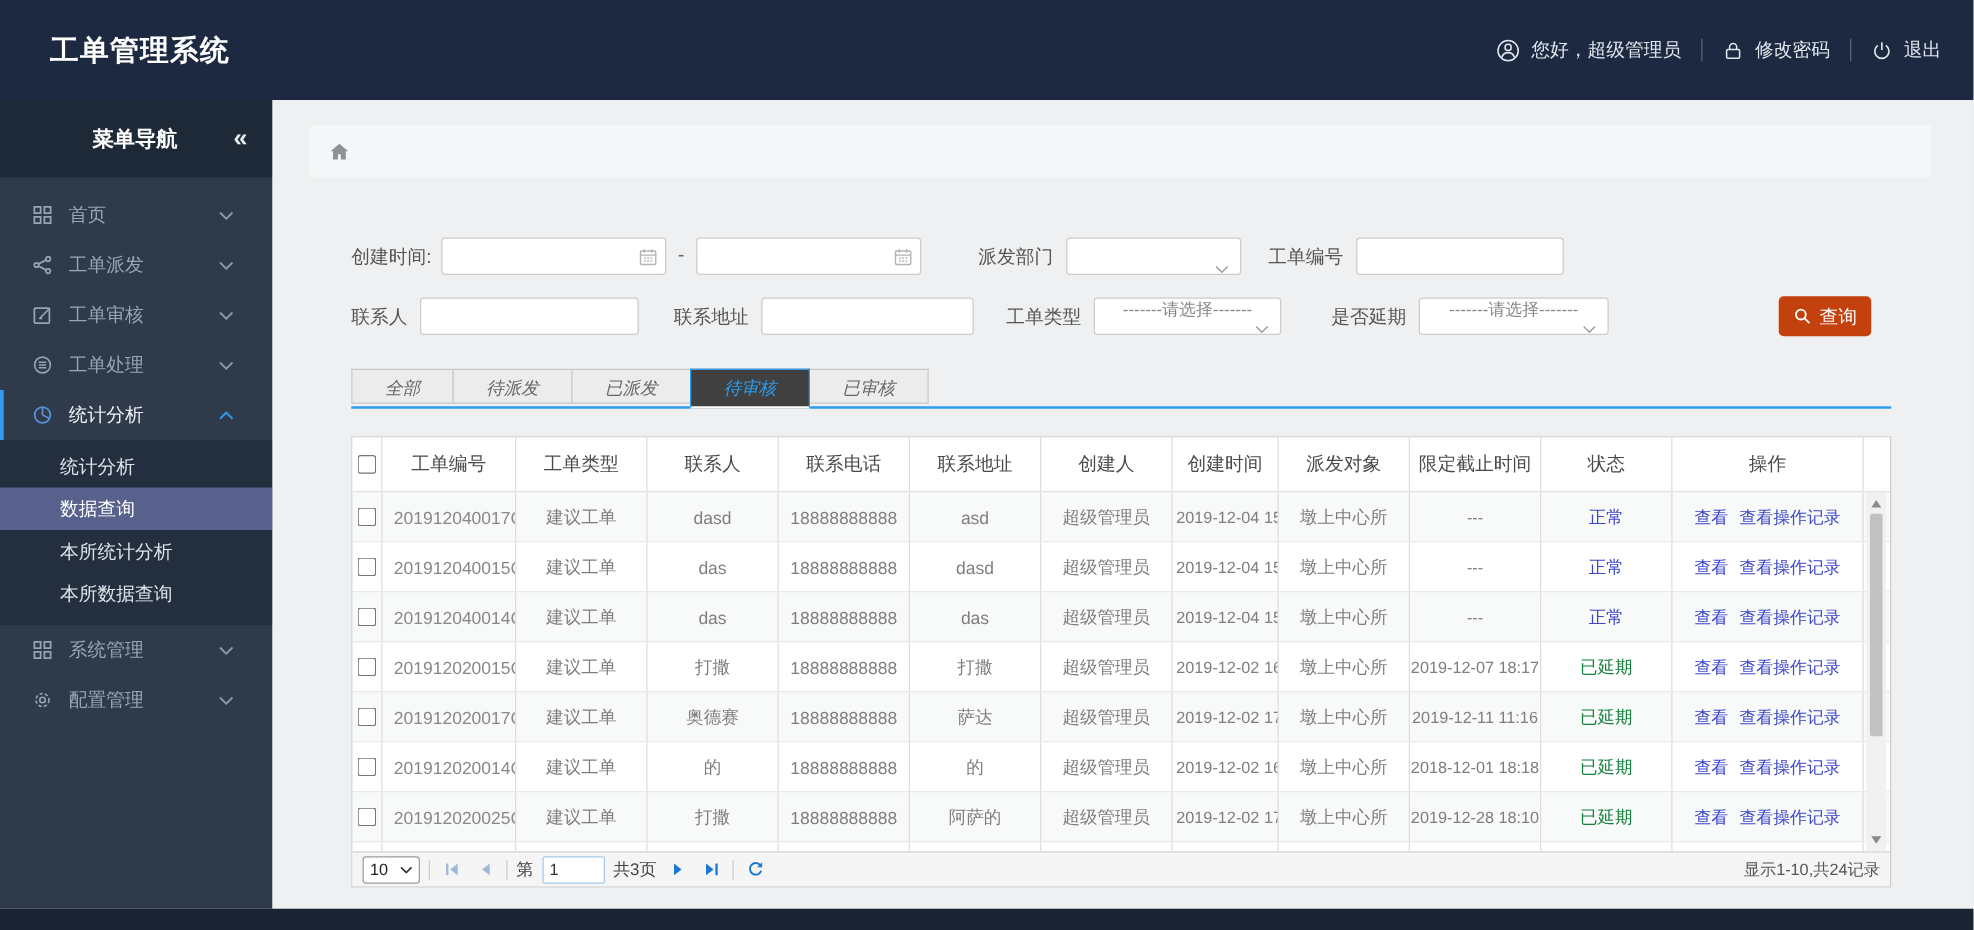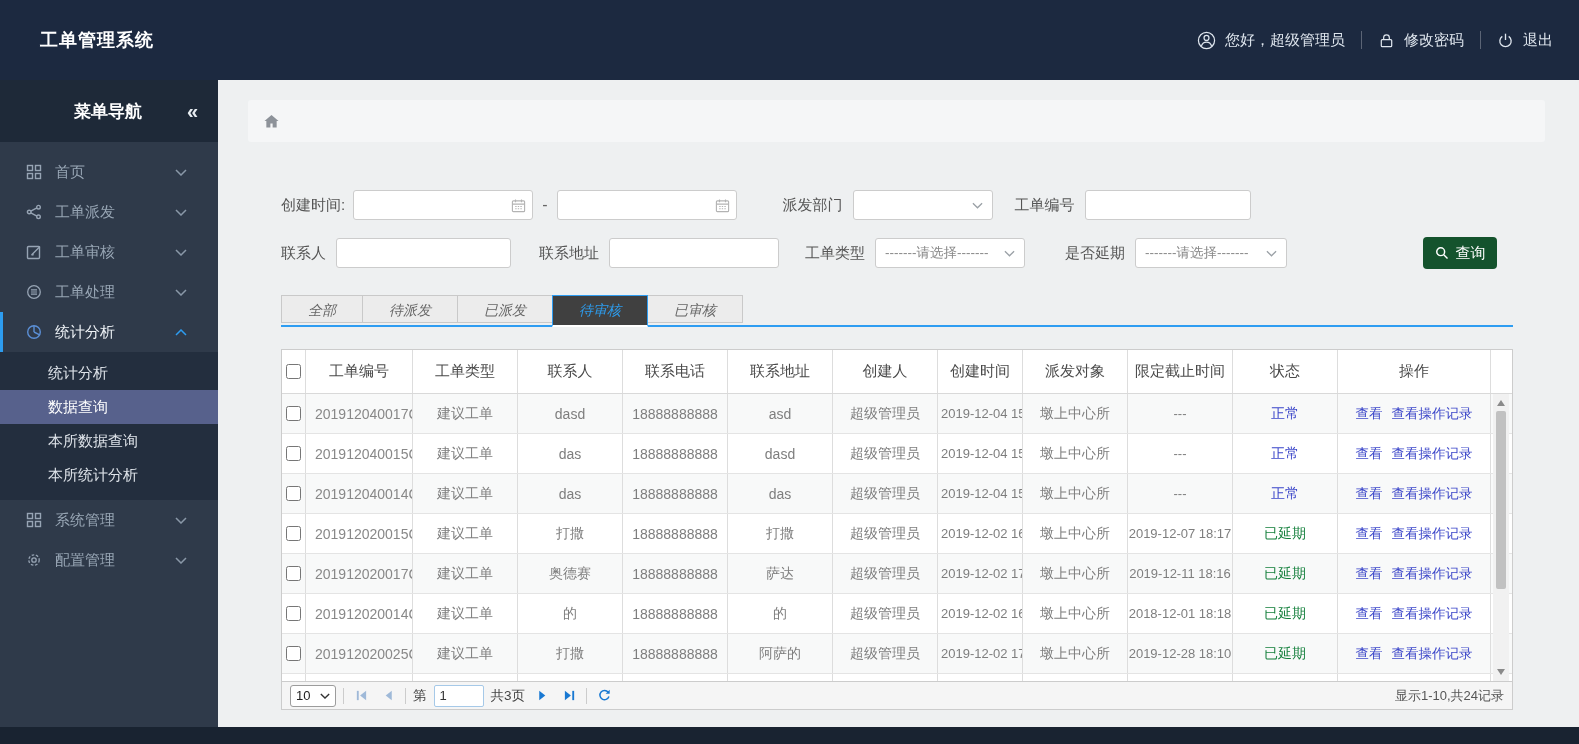--- a/index.html
+++ b/index.html
@@ -1,21 +1,21 @@
 <!DOCTYPE html>
 <html><head>
 <meta charset="utf-8">
 <style>
   html,body{margin:0;padding:0;}
   body{font-family:"Liberation Sans","DejaVu Sans",sans-serif;background:#dfe1e4;}
   #app{position:relative;width:1579px;height:744px;background:#eef0f1;overflow:hidden;}
 
   
   .top{position:absolute;left:0;top:0;width:100%;height:80px;background:#1c2940;display:flex;align-items:center;}
-  .logo{color:#fff;font-size:18px;font-weight:bold;letter-spacing:1px;margin-left:40px;}
+  .logo{color:#fff;font-size:23px;font-weight:bold;letter-spacing:1px;margin-left:40px;}
   .top-right{position:absolute;right:26px;top:0;height:100%;display:flex;align-items:center;gap:16px;color:#dfe6ee;font-size:15px;}
   .top-group{display:flex;align-items:center;gap:9px;cursor:pointer;}
   .top-div{width:1px;height:18px;background:rgba(255,255,255,.28);}
   .icn{display:inline-flex;align-items:center;justify-content:center;}
 
   
   .side{position:absolute;left:0;top:80px;bottom:17px;width:218px;background:#2f3a4a;overflow:hidden;}
   .side-head{height:62px;background:#1e2938;display:flex;align-items:center;color:#fff;font-size:17px;font-weight:bold;}
   .side-head .sh-label{margin-left:74px;}
   .collapse{margin-left:auto;margin-right:22px;color:#e8edf2;font-size:20px;font-weight:bold;cursor:pointer;letter-spacing:-2px;}
@@ -39,25 +39,25 @@
   
   .filters{margin:48px 66px 0 63px;}
   .f-row{display:flex;align-items:center;}
   .f-row2{margin-top:17px;}
   .f-label{color:#555;font-size:15px;white-space:nowrap;}
   .inp{height:30px;background:#fff;border:1px solid #ccc;border-radius:3px;box-sizing:border-box;}
   .date-wrap{position:relative;width:180px;margin-left:8px;}
   .date-wrap .inp{width:100%;padding:0 28px 0 8px;font-size:14px;color:#555;}
   .cal{position:absolute;right:7px;top:8px;}
   .dash{margin:0 9px;color:#666;}
-  .sel{display:flex;align-items:center;background:#fff;border:1px solid #ccc;border-radius:3px;height:30px;box-sizing:border-box;padding:0 9px;cursor:pointer;}
+  .sel{display:flex;align-items:center;background:#fff;border:1px solid #ccc;border-radius:3px;height:30px;box-sizing:border-box;padding:0 9px;cursor:pointer;flex-direction:column;}
   .sel .sel-txt{color:#888;font-size:13.5px;white-space:nowrap;overflow:hidden;flex:1;}
   .sel .icn{margin-left:auto;}
   .txt-inp{padding:0 8px;font-size:14px;color:#555;}
-  .btn-search{margin-left:auto;margin-right:16px;width:74px;height:32px;background:#14532d;border:none;border-radius:4px;color:#fff;font-size:15px;display:flex;align-items:center;justify-content:center;gap:7px;cursor:pointer;font-family:inherit;}
+  .btn-search{margin-left:auto;margin-right:16px;width:74px;height:32px;background:#c2410c;border:none;border-radius:4px;color:#fff;font-size:15px;display:flex;align-items:center;justify-content:center;gap:7px;cursor:pointer;font-family:inherit;}
 
   
   .tabbar{margin:26px 66px 0 63px;display:flex;border-bottom:2px solid #2e9df2;font-style:italic;}
   .tab{height:28px;line-height:28px;padding:0 26px;background:#ececec;border:1px solid #c9c9c9;color:#666;font-size:14px;margin-right:-1px;cursor:pointer;box-sizing:border-box;}
   .tab.active{background:#404040;color:#2d9ced;border:1px solid #2e9df2;border-bottom:2px solid #fff;margin-bottom:-2px;height:32px;z-index:2;position:relative;}
 
   
   .grid{margin:22px 0 0 63px;width:1232px;border:1px solid #ccc;background:#fff;box-sizing:border-box;}
   .tr{display:flex;height:39px;border-bottom:1px solid #e4e4e4;background:#fff;}
   .tr:nth-child(odd){background:#f8f9f9;}
@@ -227,22 +227,22 @@
           <span class="m-label">统计分析</span>
           <span class="m-chev icn">
             <svg viewBox="0 0 12 7" width="12" height="7">
               <path d="M1 6l5-5 5 5" fill="none" stroke="#2d9cf0" stroke-width="1.5"></path>
             </svg>
           </span>
         </div>
         <div class="submenu">
           <div class="s-item">统计分析</div>
           <div class="s-item active">数据查询</div>
+          <div class="s-item">本所统计分析</div>
           <div class="s-item">本所数据查询</div>
-          <div class="s-item">本所统计分析</div>
         </div>
         <div class="m-item">
           <span class="icn">
             <svg viewBox="0 0 16 16" width="16" height="16">
               <g fill="none" stroke="#97a4b4" stroke-width="1.4">
                 <rect x="1.5" y="1.5" width="5" height="5"></rect>
                 <rect x="9.5" y="1.5" width="5" height="5"></rect>
                 <rect x="1.5" y="9.5" width="5" height="5"></rect>
                 <rect x="9.5" y="9.5" width="5" height="5"></rect>
               </g>
@@ -470,21 +470,21 @@
               <input type="checkbox" style="">
             </div>
             <div class="td col-no">201912020017C</div>
             <div class="td col-std">建议工单</div>
             <div class="td col-std">奥德赛</div>
             <div class="td col-std">18888888888</div>
             <div class="td col-std">萨达</div>
             <div class="td col-std">超级管理员</div>
             <div class="td col-created">2019-12-02 17</div>
             <div class="td col-std">墩上中心所</div>
-            <div class="td col-std col-dl">2019-12-11 18:16</div>
+            <div class="td col-std col-dl">2019-12-11 11:16</div>
             <div class="td col-std st-delayed">已延期</div>
             <div class="td col-actions">
               <a class="lnk">查看</a>
               <a class="lnk">查看操作记录</a>
             </div>
             <div class="td col-fill"></div>
           </div>
           <div class="tr">
             <div class="td col-cb">
               <input type="checkbox" style="">

